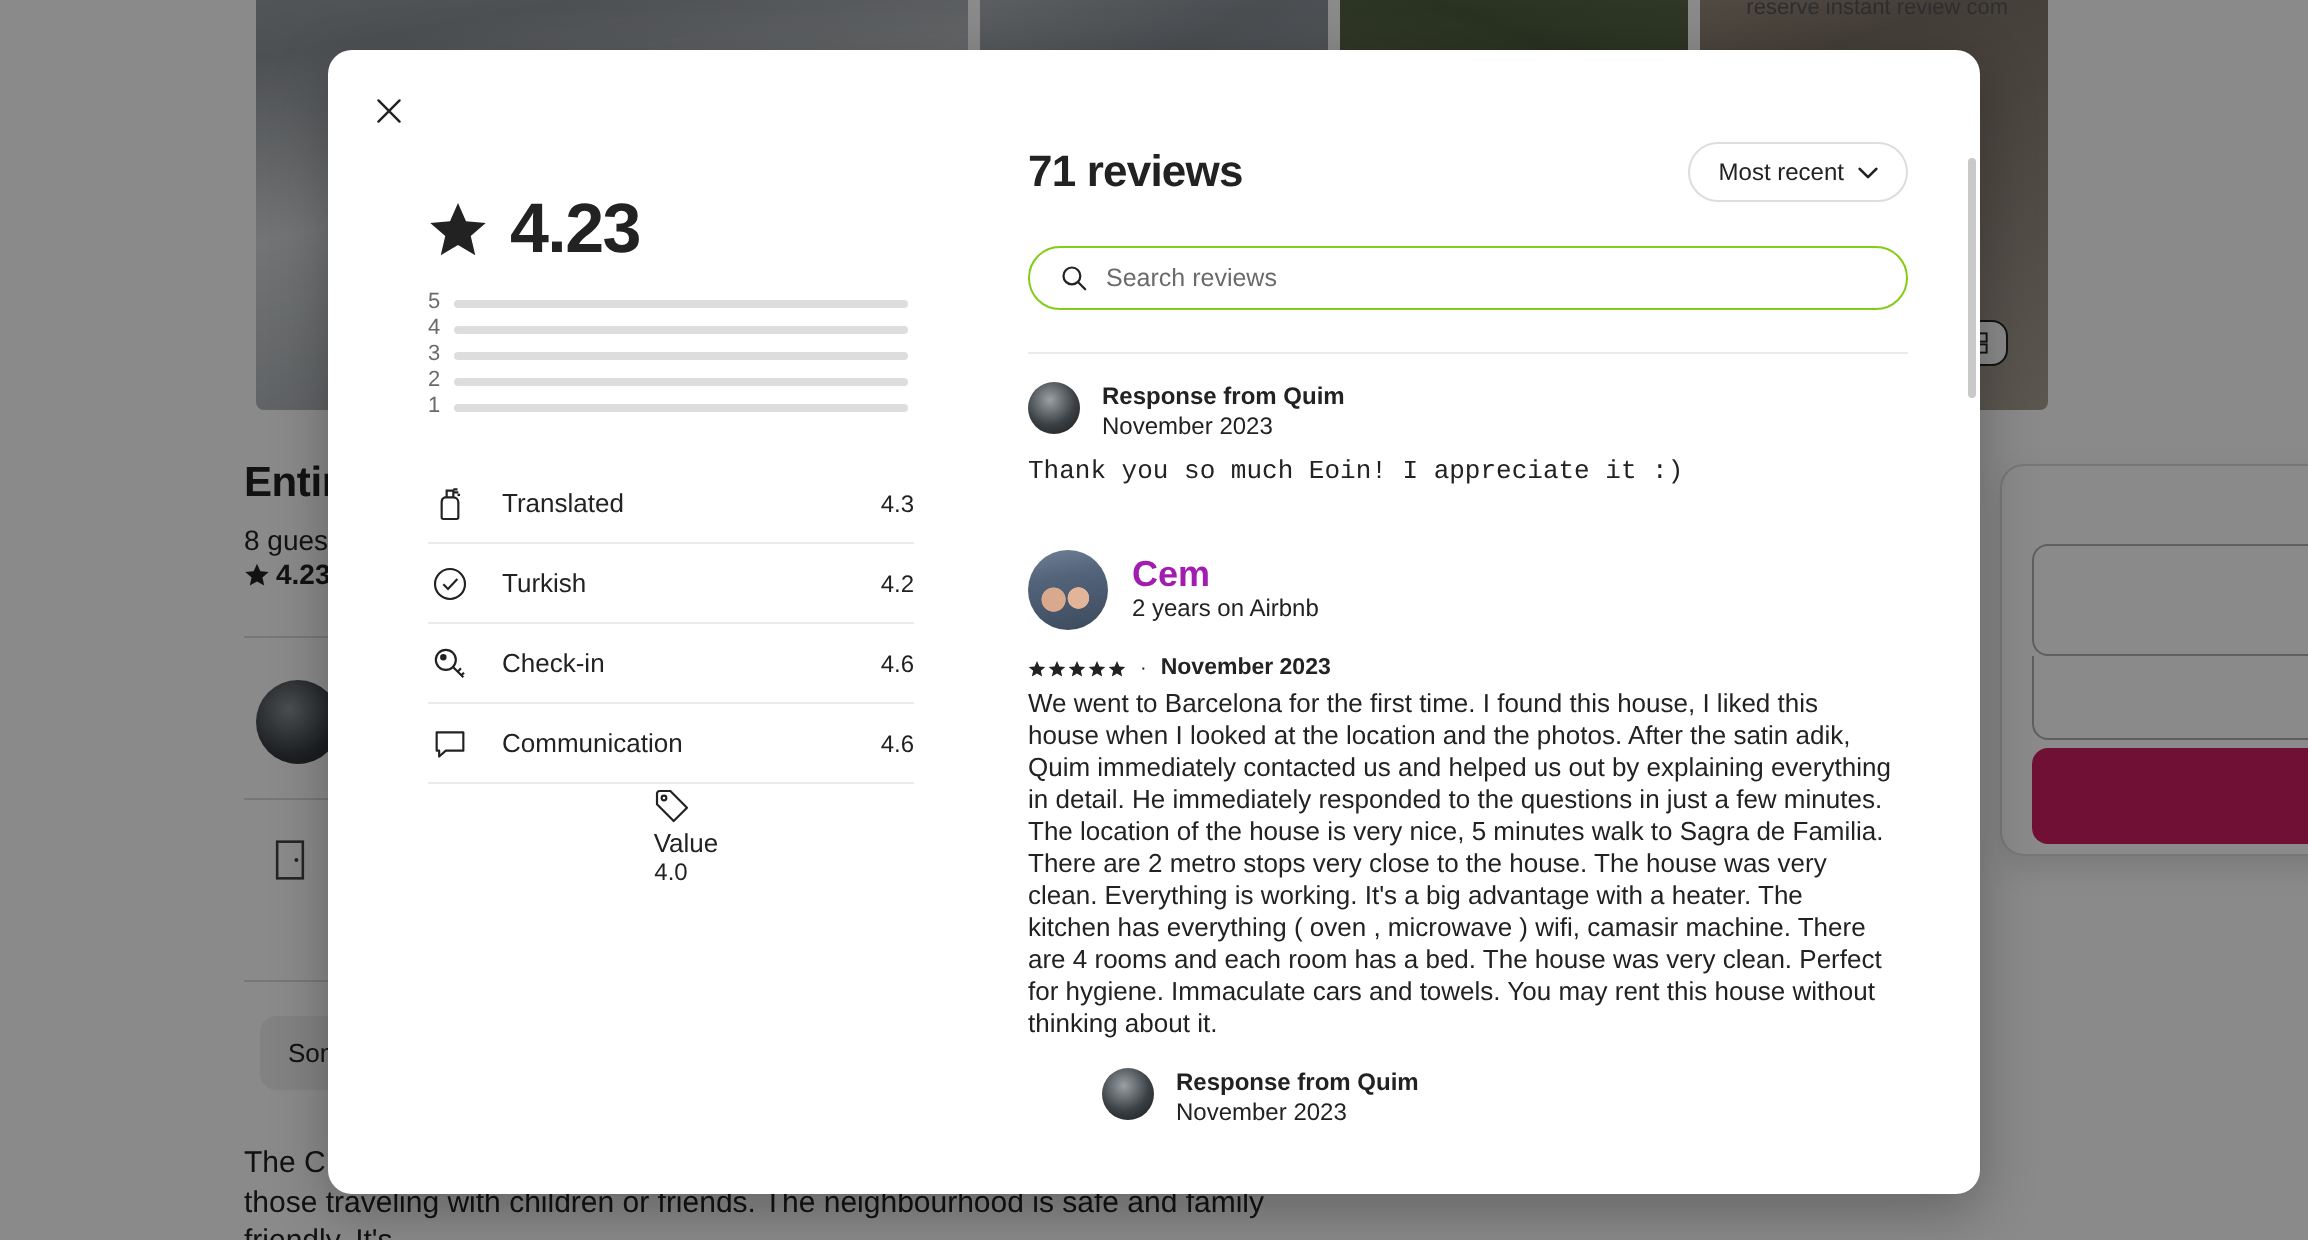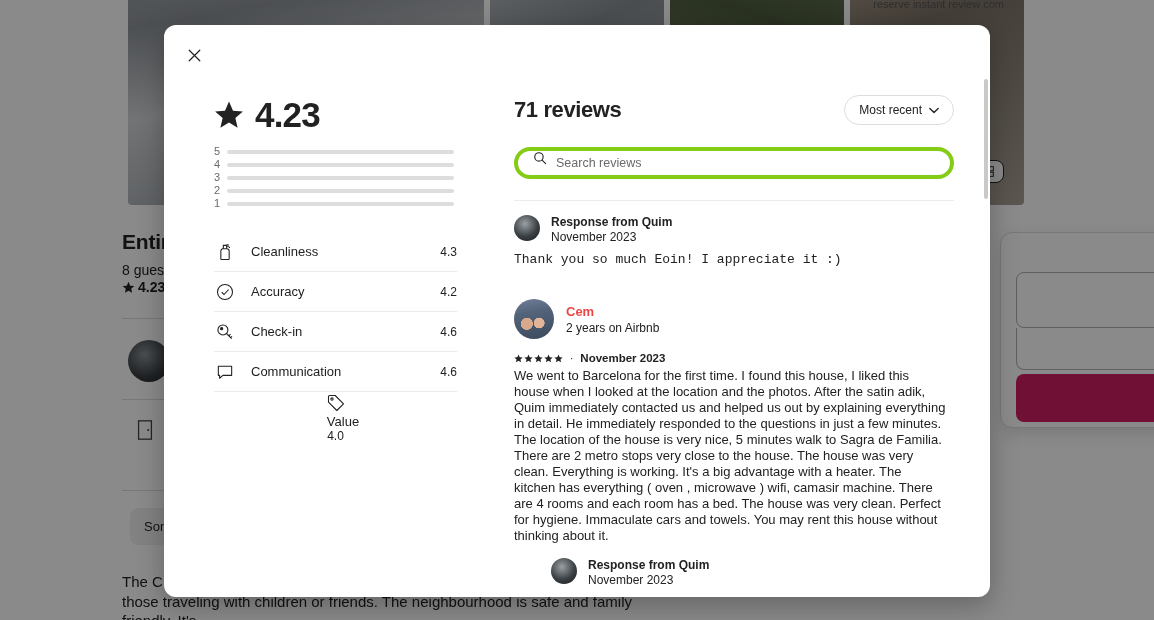--- a/index.html
+++ b/index.html
@@ -118,33 +118,33 @@
     border-bottom: 1px solid #ebebeb;
   }
   .cat-row:last-child { border-bottom: none; flex-direction: column; }
   .cat-icon { width: 22px; height: 22px; flex: 0 0 22px; display: flex; align-items: center; justify-content: center; }
   .cat-name { flex: 1; margin-left: 15px; font-size: 13px; color: #222; }
   .cat-val { font-size: 12px; color: #222; }
 
   
   .right-col { flex: 1; padding: 0 36px 0 0; position: relative; }
 
-  .rv-head { display: flex; align-items: center; justify-content: space-between; margin-top: 24px; padding-left: 10px; }
+  .rv-head { display: flex; align-items: center; justify-content: space-between; padding-left: 10px; }
   .rv-count { font-size: 22px; font-weight: 700; color: #222; letter-spacing: -0.4px; }
   .sort-btn {
     display: flex; align-items: center; gap: 7px;
     border: 1px solid #dddddd; border-radius: 22px;
     padding: 7px 14px; font-size: 12px; color: #222; background: #fff;
     cursor: pointer; font-weight: 400;
   }
 
   .search-wrap {
     margin-top: 22px; margin-left: 10px;
-    height: 32px; border: 4px solid #84cc16; border-radius: 20px;
-    display: flex; gap: 9px; padding: 0 15px;
+    height: 32px; border: 1px solid #84cc16; border-radius: 20px;
+    display: flex; align-items: center; gap: 9px; padding: 0 15px;
     background: #fff;
   }
   .search-wrap input {
     border: none; outline: none; flex: 1; font-size: 12.5px; color: #222;
     font-family: "Liberation Sans", sans-serif; background: transparent;
   }
   .search-wrap input::placeholder { color: #6a6a6a; }
 
   .divider { margin: 21px 0 0 10px; height: 1px; background: #ebebeb; }
 
@@ -164,21 +164,21 @@
   .resp-indent { padding-left: 37px; }
 
   .reviewer-block { display: flex; gap: 12px; margin-top: 30px; align-items: center; }
   .reviewer-av {
     width: 40px; height: 40px; border-radius: 50%; flex: 0 0 40px;
     background:
       radial-gradient(circle at 32% 62%, #d8a98c 0%, #d8a98c 16%, transparent 17%),
       radial-gradient(circle at 63% 60%, #e2b498 0%, #e2b498 15%, transparent 16%),
       linear-gradient(170deg, #6f8196 0%, #53637a 35%, #3c4a5c 100%);
   }
-  .reviewer-name { font-size: 13px; font-weight: 700; color: #ef4444; line-height: 17px; }
+  .reviewer-name { font-size: 18px; font-weight: 700; color: #a21caf; line-height: 17px; }
   .reviewer-sub { font-size: 12px; color: #222; line-height: 16px; }
 
   .stars-row { display: flex; align-items: center; gap: 7px; margin-top: 13px; }
   .stars-mini { display: flex; gap: 1px; }
   .dot-sep { color: #222; font-size: 10px; }
   .review-date { font-size: 11.5px; font-weight: 600; color: #222; }
 
   .review-text { font-size: 13px; color: #222; line-height: 16px; margin-top: 4px; }
 
   .translated { display: flex; align-items: center; gap: 5px; margin-top: 8px; font-size: 11px; color: #6a6a6a; }
@@ -297,32 +297,32 @@
       <div class="cats">
 
         <div class="cat-row">
           <span class="cat-icon">
             <svg width="20" height="20" viewBox="0 0 24 24" fill="none" stroke="#222" stroke-width="1.3">
               <path d="M9 8h5a3 3 0 013 3v9a1 1 0 01-1 1H8a1 1 0 01-1-1v-9a3 3 0 012-3z"></path>
               <path d="M10 8V4h4v4"></path>
                 <path d="M14 5h3M14 3.2h2.5M16.5 6.5H18"></path>
             </svg>
           </span>
-          <span class="cat-name">Cleanliness</span>
+          <span class="cat-name">Translated</span>
           <span class="cat-val">4.3</span>
         </div>
 
         <div class="cat-row">
           <span class="cat-icon">
             <svg width="20" height="20" viewBox="0 0 24 24" fill="none" stroke="#222" stroke-width="1.3">
               <circle cx="12" cy="12" r="9"></circle>
                 <path d="M8 12.2l2.8 2.8L16.4 9"></path>
             </svg>
           </span>
-          <span class="cat-name">Accuracy</span>
+          <span class="cat-name">Turkish</span>
           <span class="cat-val">4.2</span>
         </div>
 
         <div class="cat-row">
           <span class="cat-icon">
             <svg width="20" height="20" viewBox="0 0 24 24" fill="none" stroke="#222" stroke-width="1.3">
               <circle cx="9.5" cy="9.5" r="6"></circle>
                 <circle cx="8" cy="8" r="1.3" fill="#222"></circle>
               <path d="M13.8 13.8L20 20M16.6 16.6l2-2M18.8 18.8l1.6-1.6"></path>
             </svg>

